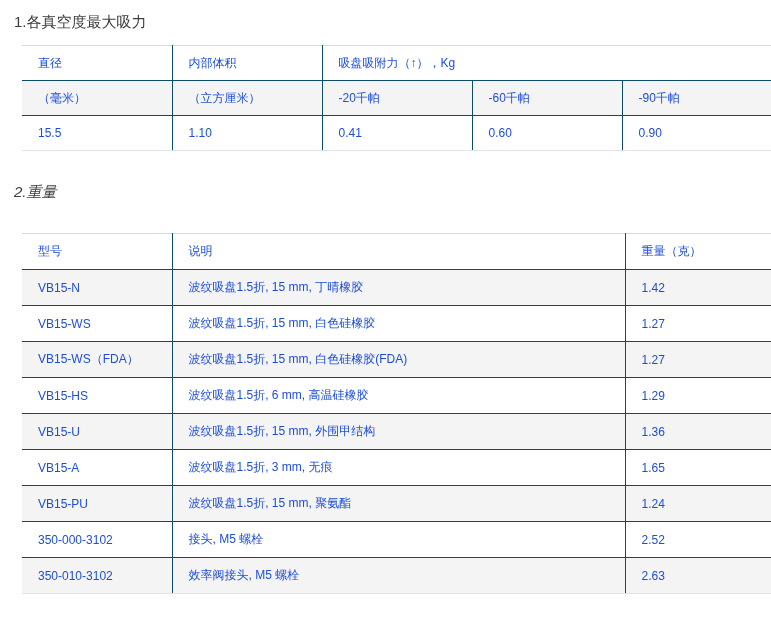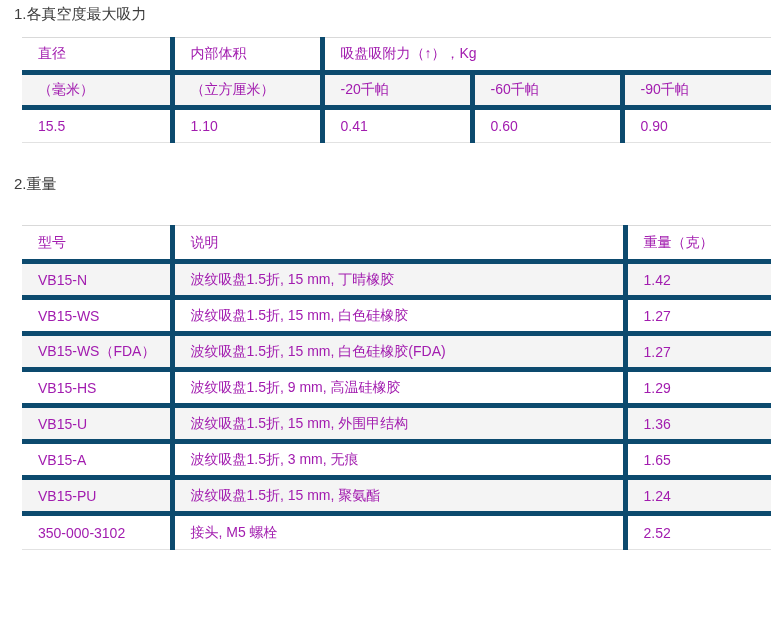--- a/index.html
+++ b/index.html
@@ -4,45 +4,45 @@
 <style>
   * { box-sizing: border-box; }
   html, body {
     margin: 0; padding: 0;
     background: #ffffff;
     width: 771px; height: 644px;
     overflow: hidden;
     font-family: "Liberation Sans", "DejaVu Sans", sans-serif;
     color: #424242;
   }
-  .page { width: 771px; height: 644px; padding-top: 6px; }
+  .page { width: 771px; height: 644px; padding-top: 14px; }
 
   .section-title {
     margin: 0 0 0 14px;
     font-size: 15px;
     line-height: 16px;
     font-weight: 400;
     color: #3d3d3d;
   }
   .title-1 { margin-top: 0; }
-  .title-2 { margin-top: 33px; }
+  .title-2 { margin-top: 33px; font-style: italic; }
 
   table.spec-table {
     border-collapse: collapse;
     table-layout: fixed;
     margin-left: 22px;
     width: 749px;
-    font-size: 14px;
-    color: #a21caf;
+    font-size: 12px;
+    color: #1d4ed8;
   }
   .table-1 { margin-top: 15px; }
   .table-2 { margin-top: 33px; }
 
   .spec-table th, .spec-table td {
-    border: 5px solid #0c4a6e;
+    border: 1px solid #0c4a6e;
     font-weight: 400;
     text-align: left;
     padding: 0 16px;
     vertical-align: middle;
     white-space: nowrap;
     overflow: hidden;
   }
   .spec-table th:first-child, .spec-table td:first-child { border-left: none; }
   .spec-table th:last-child,  .spec-table td:last-child  { border-right: none; }
   .spec-table tr:first-child th, .spec-table tr:first-child td { border-top: 1px solid #d9d9d9; }
@@ -118,21 +118,21 @@
         <td>波纹吸盘1.5折, 15 mm, 白色硅橡胶</td>
         <td>1.27</td>
       </tr>
       <tr>
         <td>VB15-WS（FDA）</td>
         <td>波纹吸盘1.5折, 15 mm, 白色硅橡胶(FDA)</td>
         <td>1.27</td>
       </tr>
       <tr>
         <td>VB15-HS</td>
-        <td>波纹吸盘1.5折, 9 mm, 高温硅橡胶</td>
+        <td>波纹吸盘1.5折, 6 mm, 高温硅橡胶</td>
         <td>1.29</td>
       </tr>
       <tr>
         <td>VB15-U</td>
         <td>波纹吸盘1.5折, 15 mm, 外围甲结构</td>
         <td>1.36</td>
       </tr>
       <tr>
         <td>VB15-A</td>
         <td>波纹吸盘1.5折, 3 mm, 无痕</td>
@@ -141,16 +141,21 @@
       <tr>
         <td>VB15-PU</td>
         <td>波纹吸盘1.5折, 15 mm, 聚氨酯</td>
         <td>1.24</td>
       </tr>
       <tr>
         <td>350-000-3102</td>
         <td>接头, M5 螺栓</td>
         <td>2.52</td>
       </tr>
+      <tr>
+        <td>350-010-3102</td>
+        <td>效率阀接头, M5 螺栓</td>
+        <td>2.63</td>
+      </tr>
     </tbody>
   </table>
 
 </div>
 
 </body></html>

